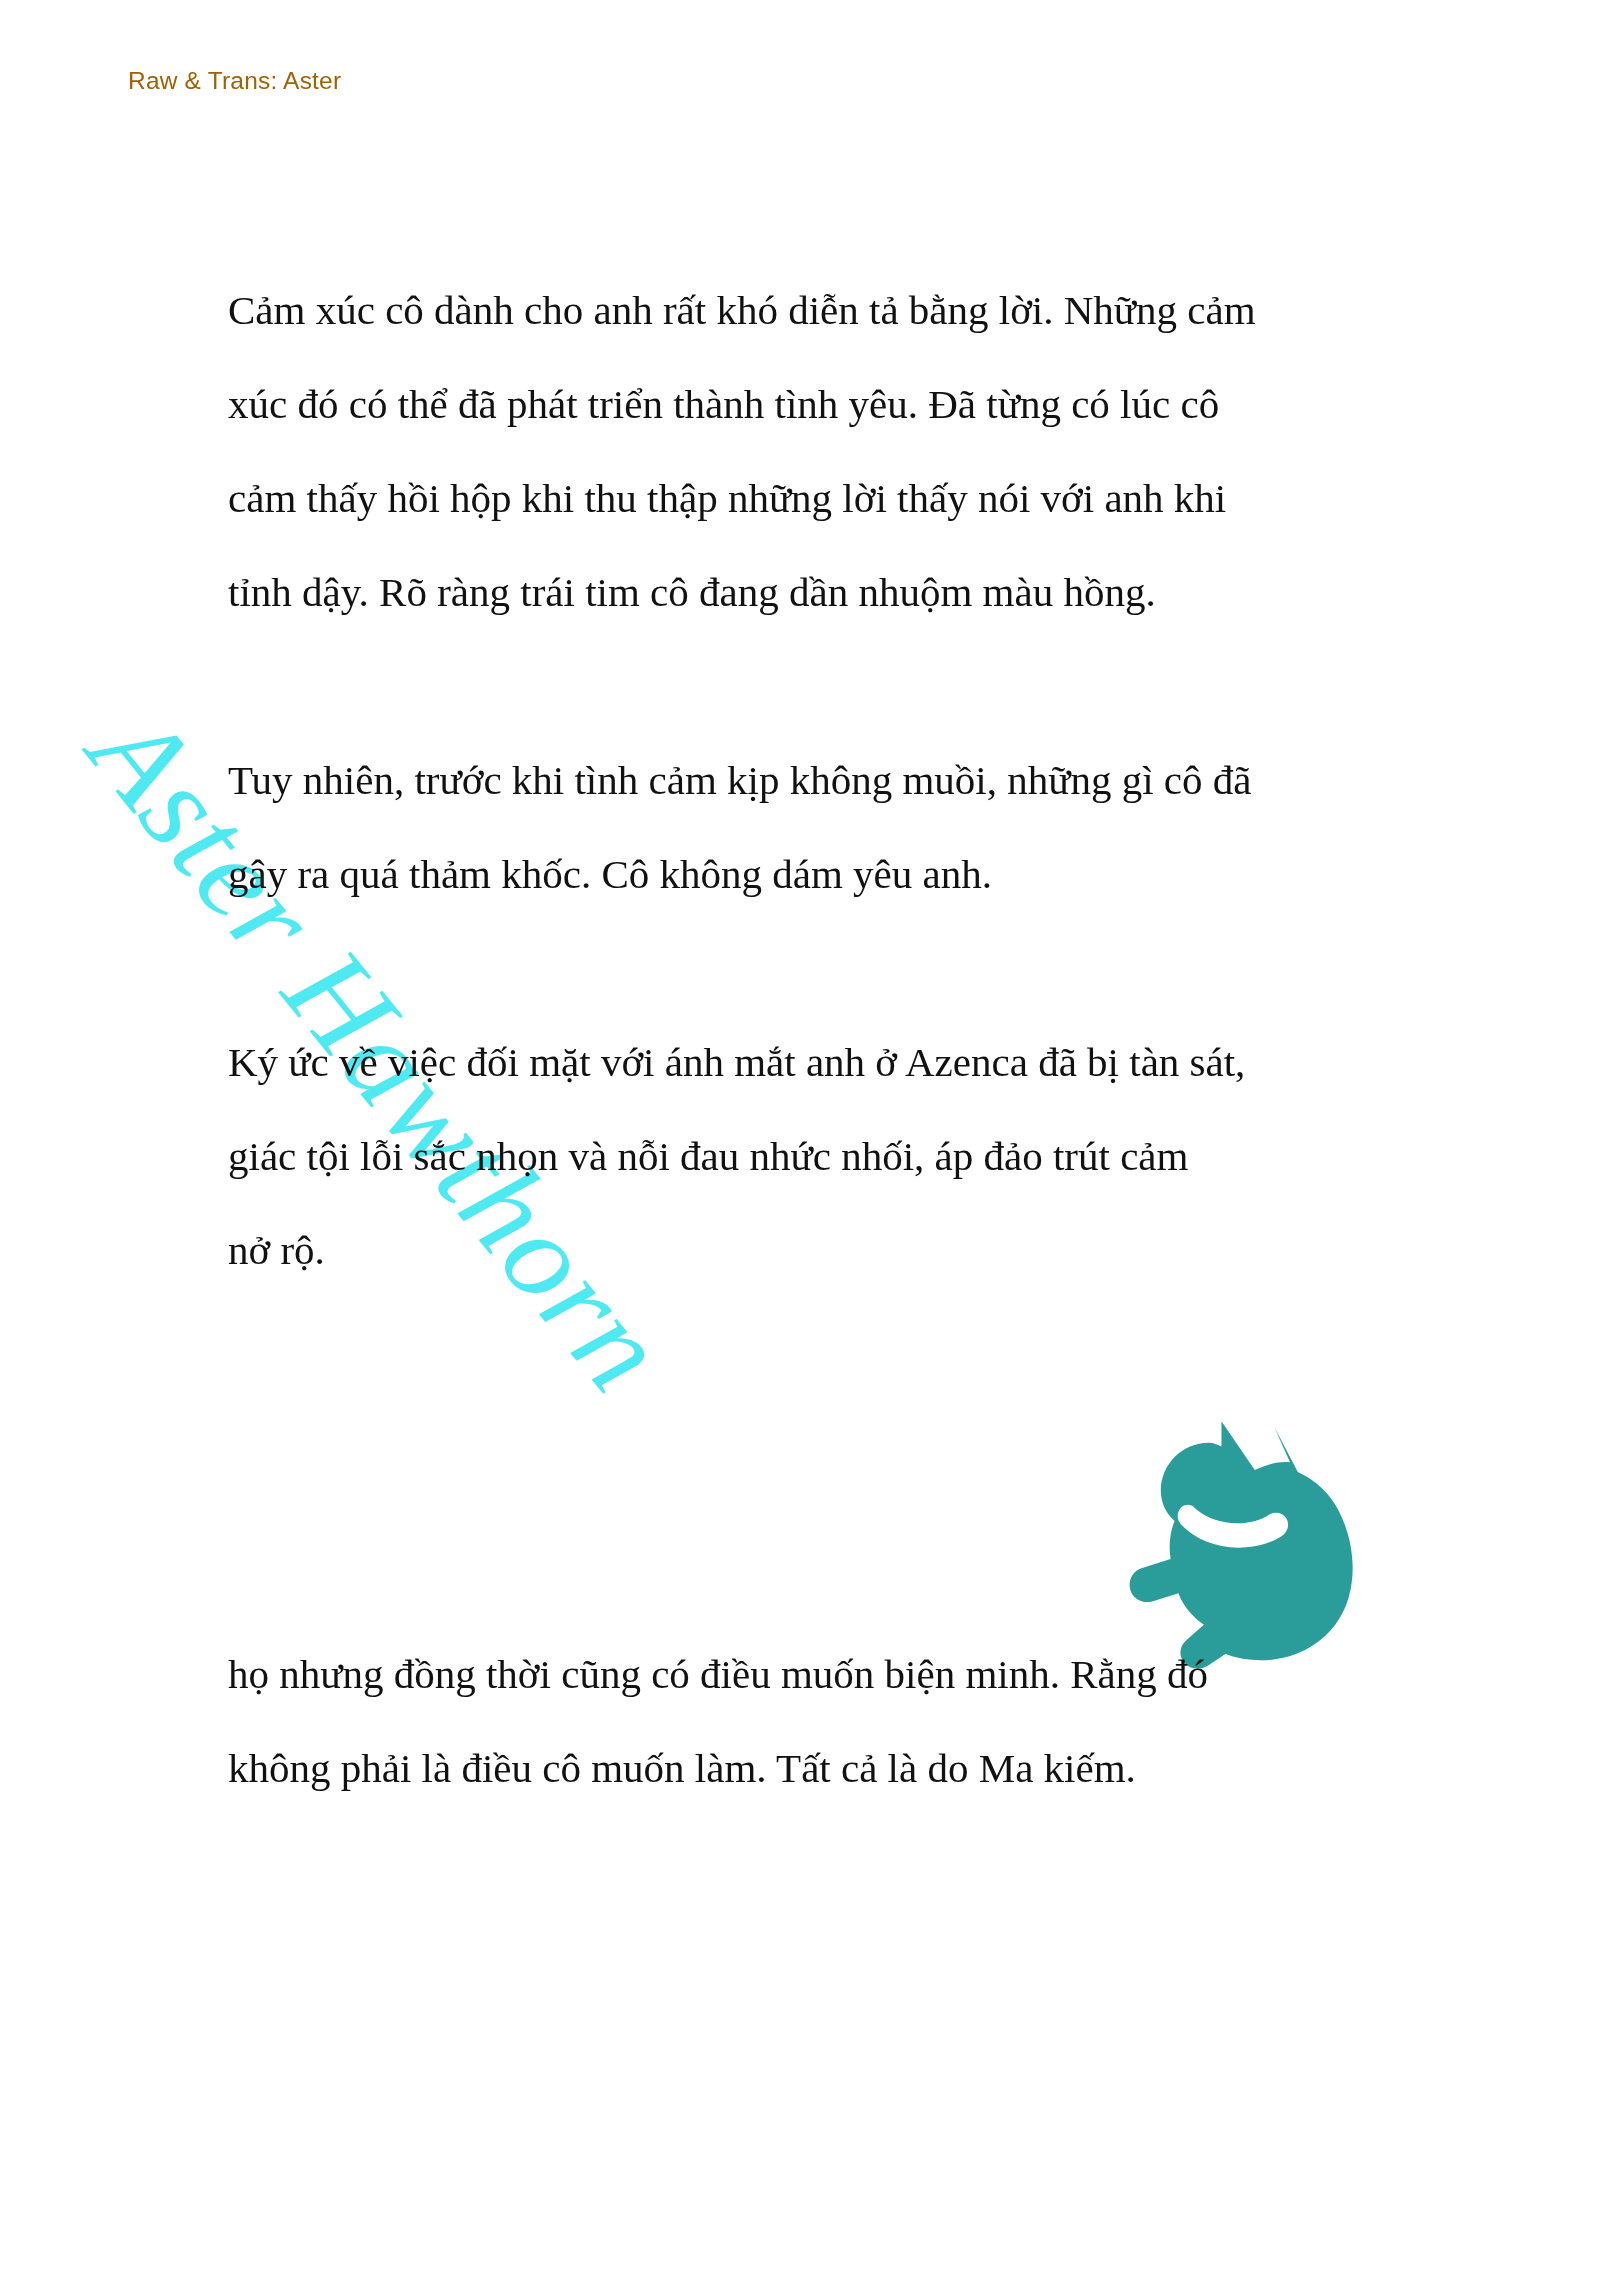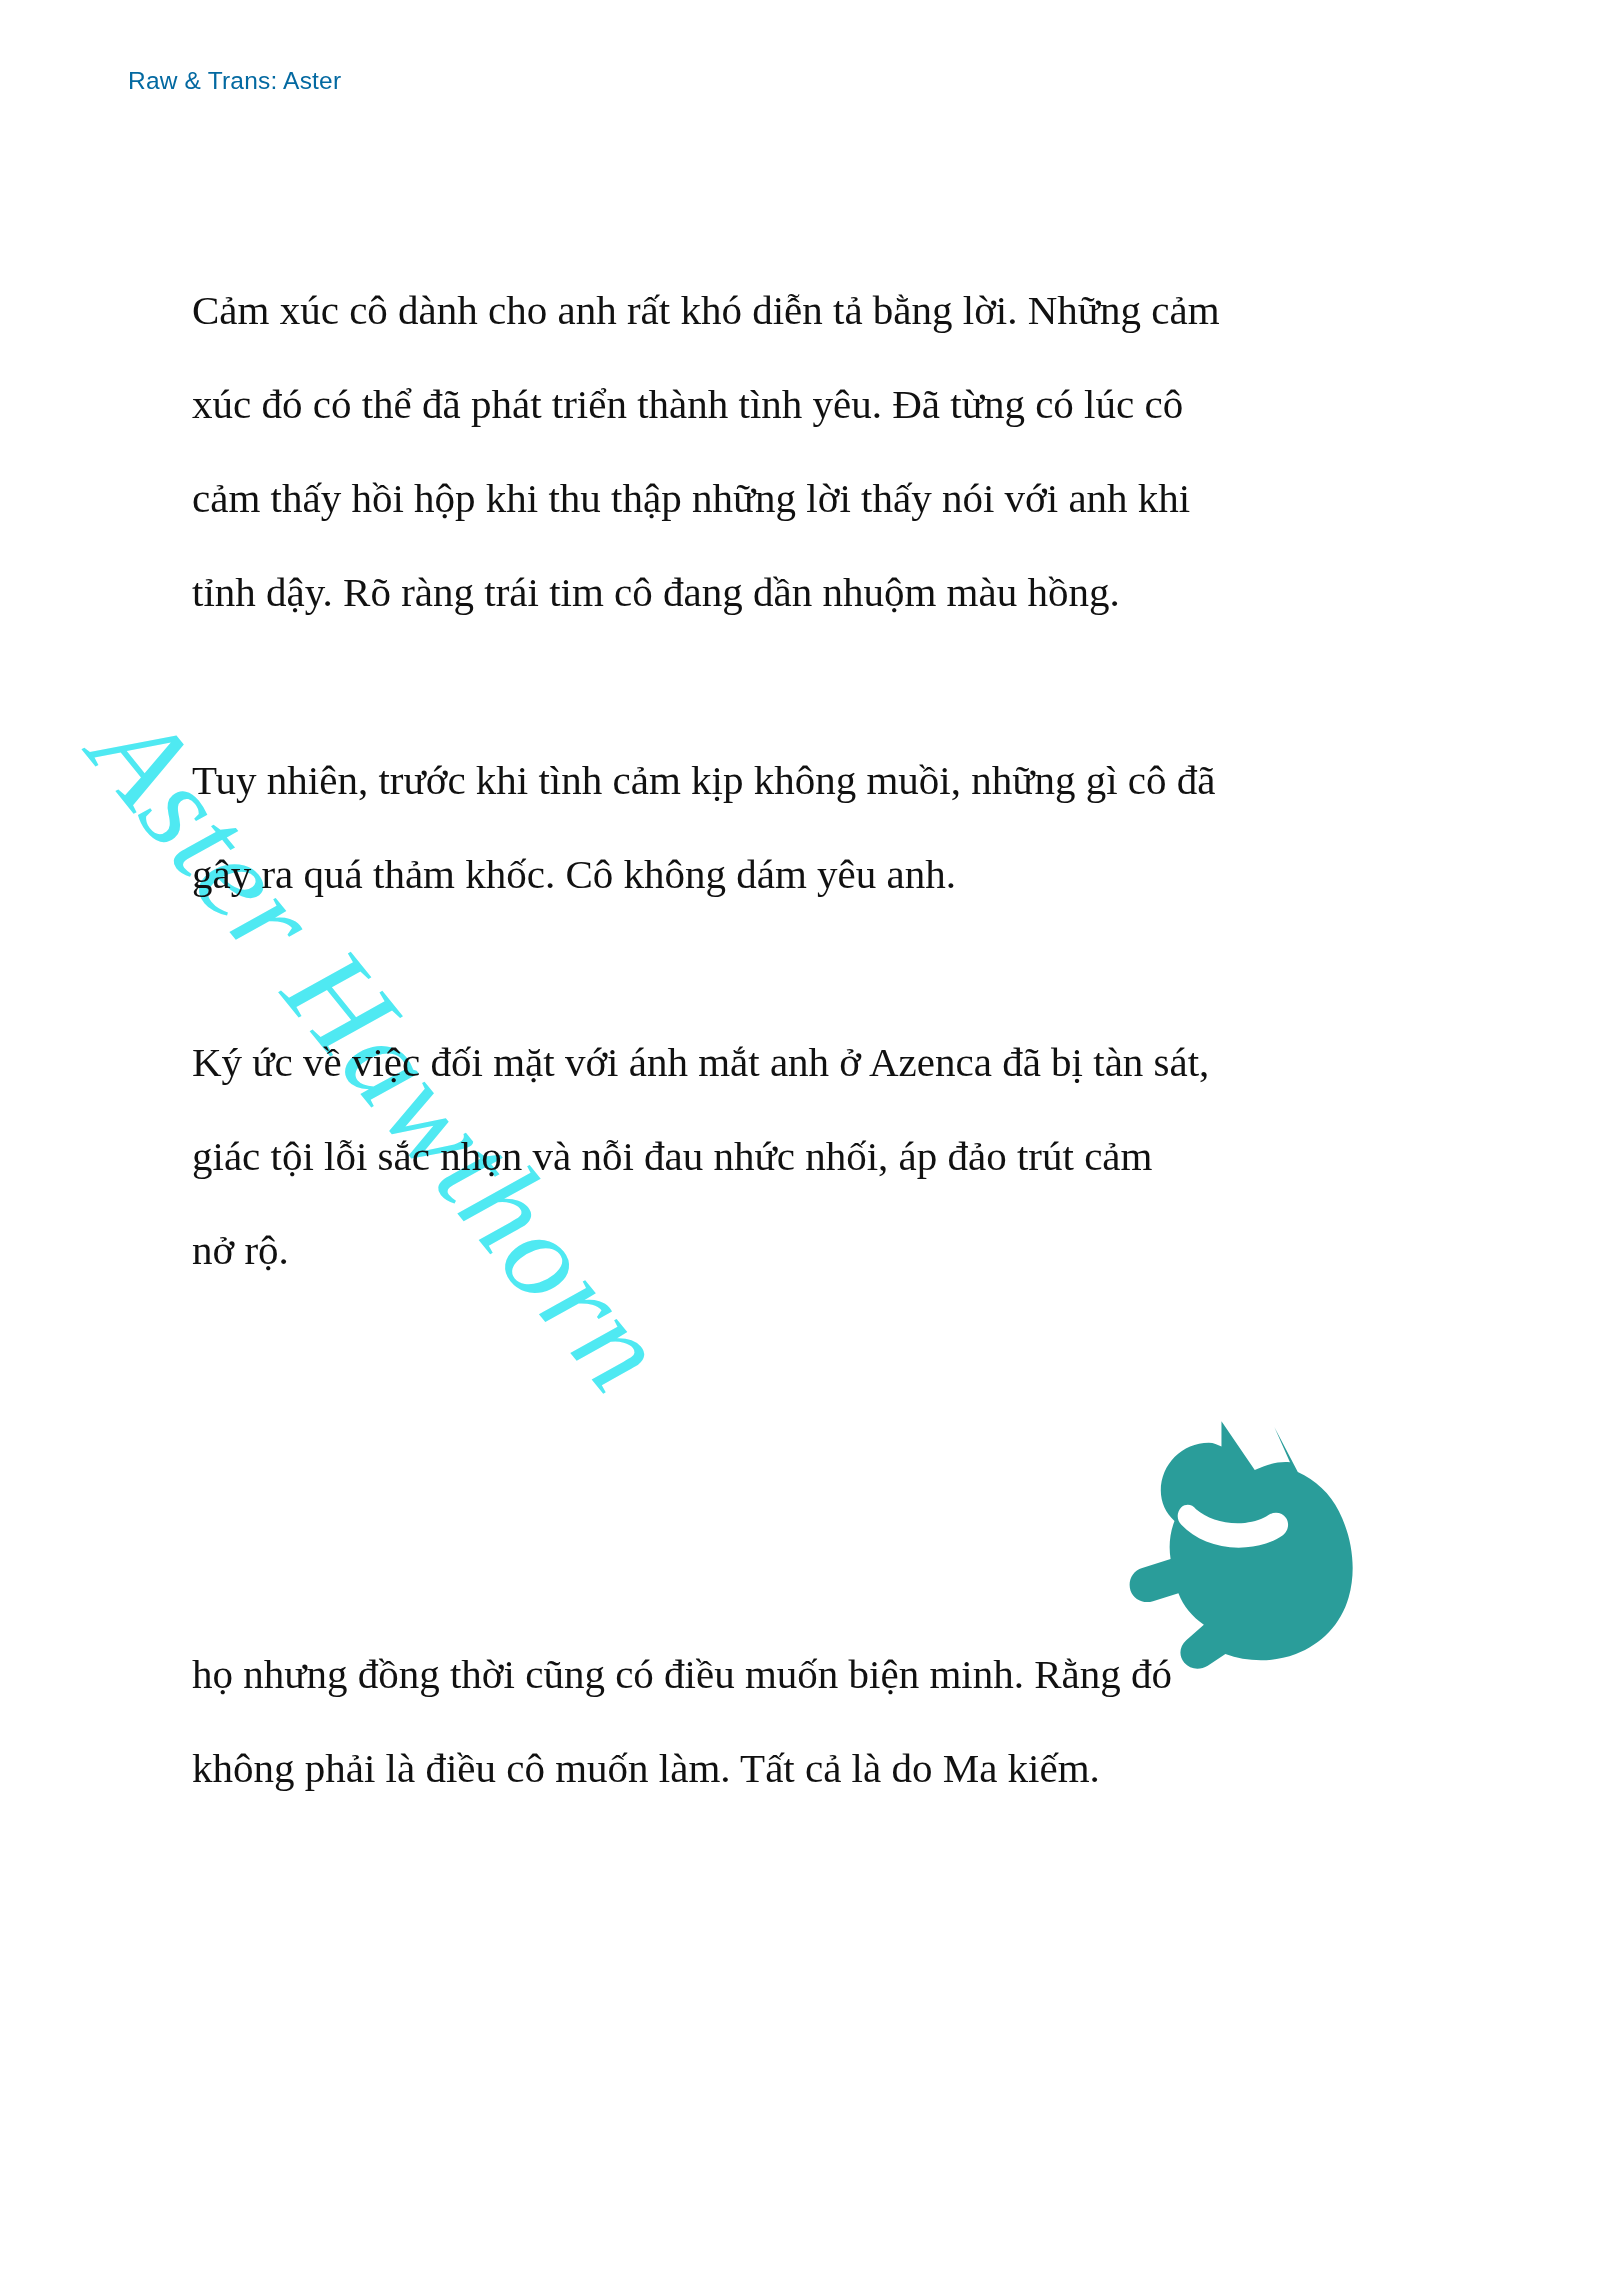--- a/index.html
+++ b/index.html
@@ -20,21 +20,21 @@
   }
 
   
   .page-header {
     position: absolute;
     left: 128px;
     top: 67px;
     font-family: "Liberation Sans", "DejaVu Sans", sans-serif;
     font-size: 24.5px;
     letter-spacing: 0.2px;
-    color: #0369a1;
+    color: #a16207;
     white-space: nowrap;
     z-index: 5;
   }
 
   
   .watermark {
     position: absolute;
     left: 118px;
     top: 421px;
     width: 745px;
@@ -81,20 +81,21 @@
     position: absolute;
     left: 192px;
     width: 1245px;
   }
   .line {
     font-size: 41px;
     line-height: 94px;
     height: 94px;
     white-space: nowrap;
     color: #111111;
+    margin-left: 36px;
   }
 </style>
 </head>
 <body>
 
 <div id="page">
 
   <div class="page-header">Raw &amp; Trans: Aster</div>
 
   <div class="watermark">

